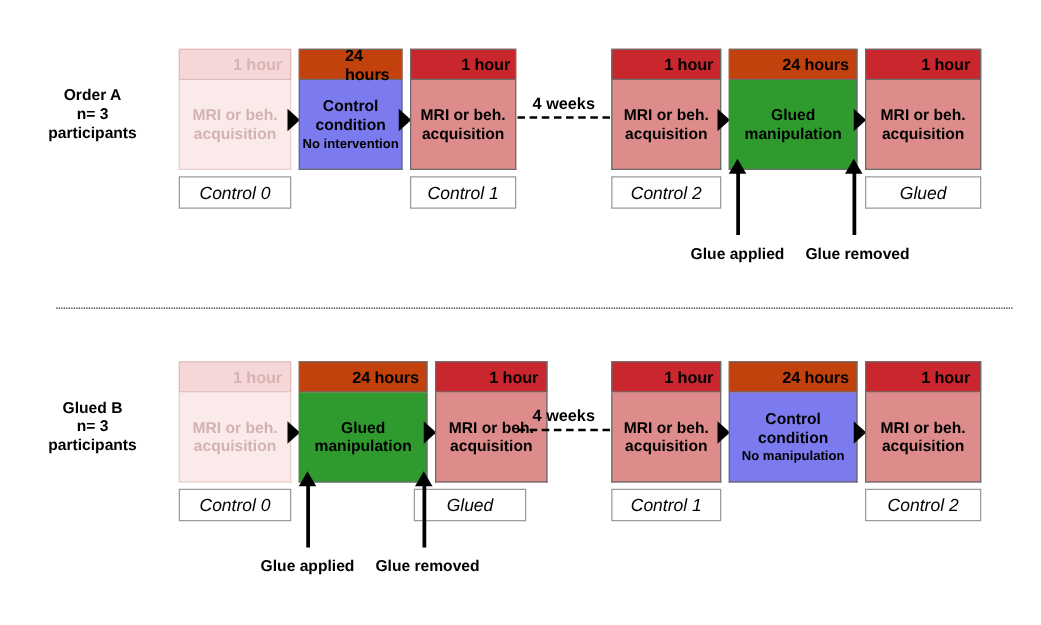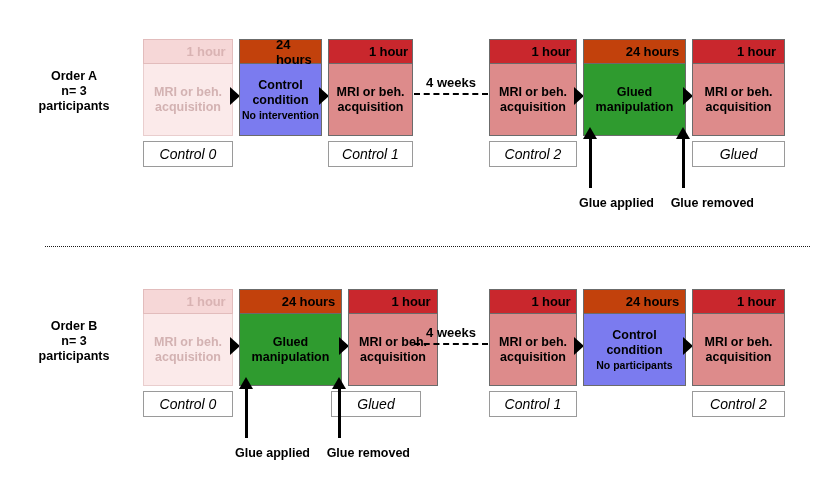--- a/index.html
+++ b/index.html
@@ -73,21 +73,21 @@
 
   
   .glue-arrow{position:absolute;width:3px;background:#000;}
   .glue-arrow::before{
     content:"";position:absolute;left:-6px;top:-11px;width:0;height:0;
     border-left:7.5px solid transparent;border-right:7.5px solid transparent;
     border-bottom:12px solid #000;
   }
   .glue-label{
     position:absolute;font-size:12.5px;font-weight:bold;color:#000;
-    white-space:nowrap;text-align:right;
+    white-space:nowrap;text-align:center;
   }
 
   
   .divider{
     position:absolute;height:0;border-top:1.5px dotted #1a1a1a;
   }
 </style>
 </head>
 <body>
 
@@ -162,21 +162,21 @@
   <div class="caption" style="left:692px;top:141px;width:93px;">Glued</div>
 
   <div class="glue-arrow" style="left:589px;top:138px;height:50px;"></div>
   <div class="glue-arrow" style="left:682px;top:138px;height:50px;"></div>
   <div class="glue-label" style="left:526px;top:196px;width:128px;">Glue applied</div>
   <div class="glue-label" style="left:618px;top:196px;width:136px;">Glue removed</div>
 
   <div class="divider" style="left:45px;top:246px;width:765px;"></div>
 
   <div class="row-label" style="left:14px;top:319px;">
-    <div>Order B</div>
+    <div>Glued B</div>
     <div>n= 3</div>
     <div>participants</div>
   </div>
 
   <div class="block faded" style="left:143px;top:289px;width:90px;">
     <div class="hdr">1 hour</div>
     <div class="body">
       <div>MRI or beh.</div>
       <div>acquisition</div>
     </div>
@@ -215,21 +215,21 @@
     </div>
   </div>
   <div class="caption" style="left:489px;top:391px;width:88px;">Control 1</div>
   <div class="connector" style="left:574px;top:337px;"></div>
 
   <div class="block cond control" style="left:583px;top:289px;width:103px;">
     <div class="hdr">24 hours</div>
     <div class="body">
       <div>Control</div>
       <div>condition</div>
-      <div class="sub">No participants</div>
+      <div class="sub">No manipulation</div>
     </div>
   </div>
   <div class="connector" style="left:683px;top:337px;"></div>
 
   <div class="block acq" style="left:692px;top:289px;width:93px;">
     <div class="hdr">1 hour</div>
     <div class="body">
       <div>MRI or beh.</div>
       <div>acquisition</div>
     </div>

